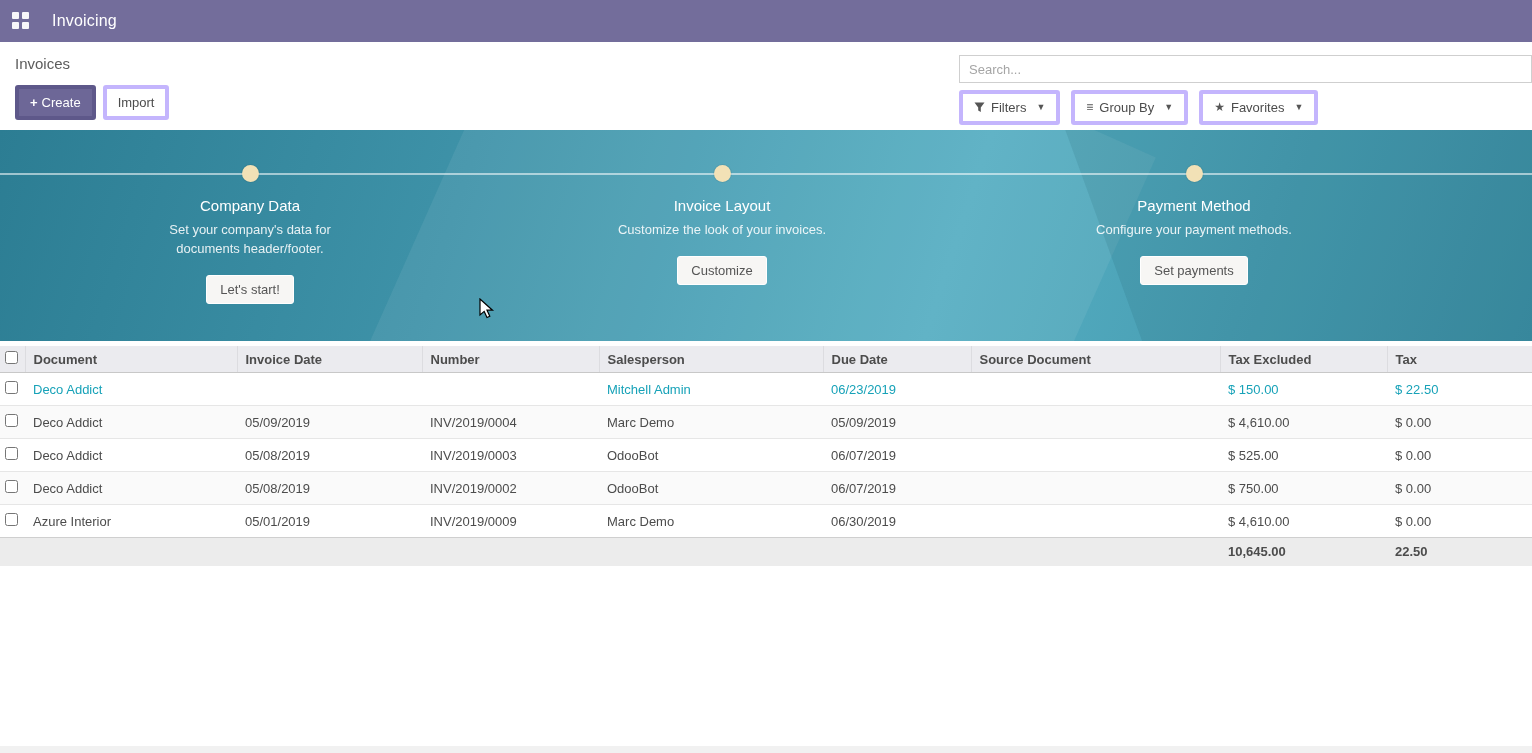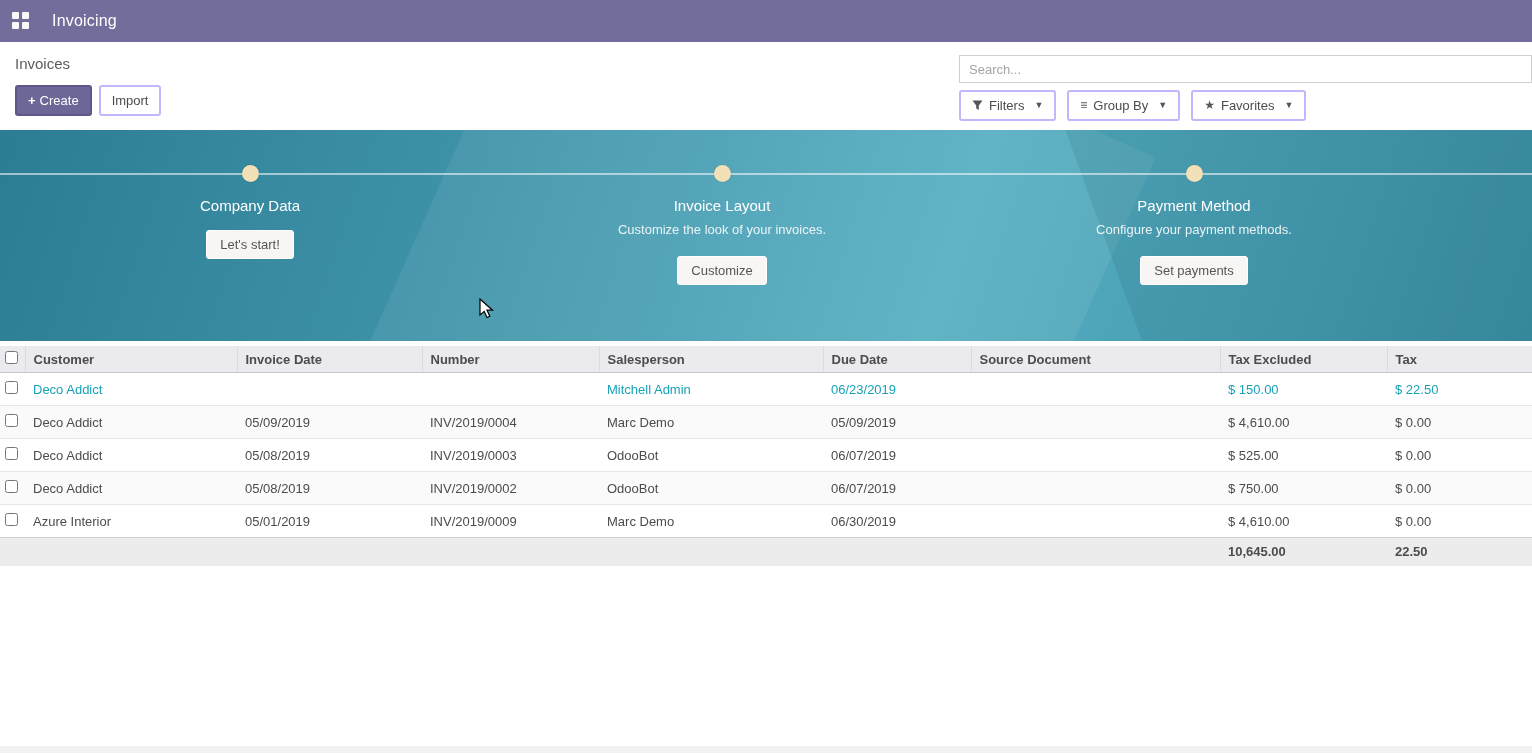--- a/index.html
+++ b/index.html
@@ -51,21 +51,21 @@
 
   
   .control-panel { position: relative; height: 88px; background:#fff; }
   .cp-left { position: absolute; left: 15px; top: 13px; }
   .breadcrumb { font-size: 15px; color: #5c5c5c; cursor: pointer; }
   .btn-row { display: flex; gap: 7px; margin-top: 13px; }
   .btn {
     font-size: 13px;
     padding: 5px 11px;
     border-radius: 3px;
-    border: 2px solid #c4b5fd;
+    border: 4px solid #c4b5fd;
     background: #fff;
     color: #4c4c4c;
     cursor: pointer;
     line-height: 17px;
     white-space: nowrap;
   }
   .btn-primary { background: #6d6797; border-color: #5e588a; color: #fff; }
   .btn-primary .icon { margin-right: 4px; font-weight: bold; }
 
   .cp-right { position: absolute; right: 0; top: 13px; width: 573px; }
@@ -254,20 +254,21 @@
     </div>
   </div>
 </section>
 
 <section class="banner">
   <div class="progress-line"></div>
 
   <div class="step step-1">
     <div class="dot"></div>
     <div class="step-title">Company Data</div>
+    <div class="step-desc">Set your company's data for documents header/footer.</div>
     <button class="step-btn">Let's start!</button>
   </div>
 
   <div class="step step-2">
     <div class="dot"></div>
     <div class="step-title">Invoice Layout</div>
     <div class="step-desc">Customize the look of your invoices.</div>
     <button class="step-btn">Customize</button>
   </div>
 
@@ -287,21 +288,21 @@
       <col style="width:177px">
     <col style="width:224px">
       <col style="width:148px">
       <col style="width:249px">
       <col style="width:167px">
       <col style="width:145px">
   </colgroup>
   <thead>
     <tr>
       <th class="cb"><input type="checkbox" style=""></th>
-      <th>Customer</th>
+      <th>Document</th>
       <th>Invoice Date</th>
       <th>Number</th>
       <th>Salesperson</th>
       <th>Due Date</th>
       <th>Source Document</th>
       <th class="money">Tax Excluded</th>
       <th class="money">Tax</th>
     </tr>
   </thead>
   <tbody>

